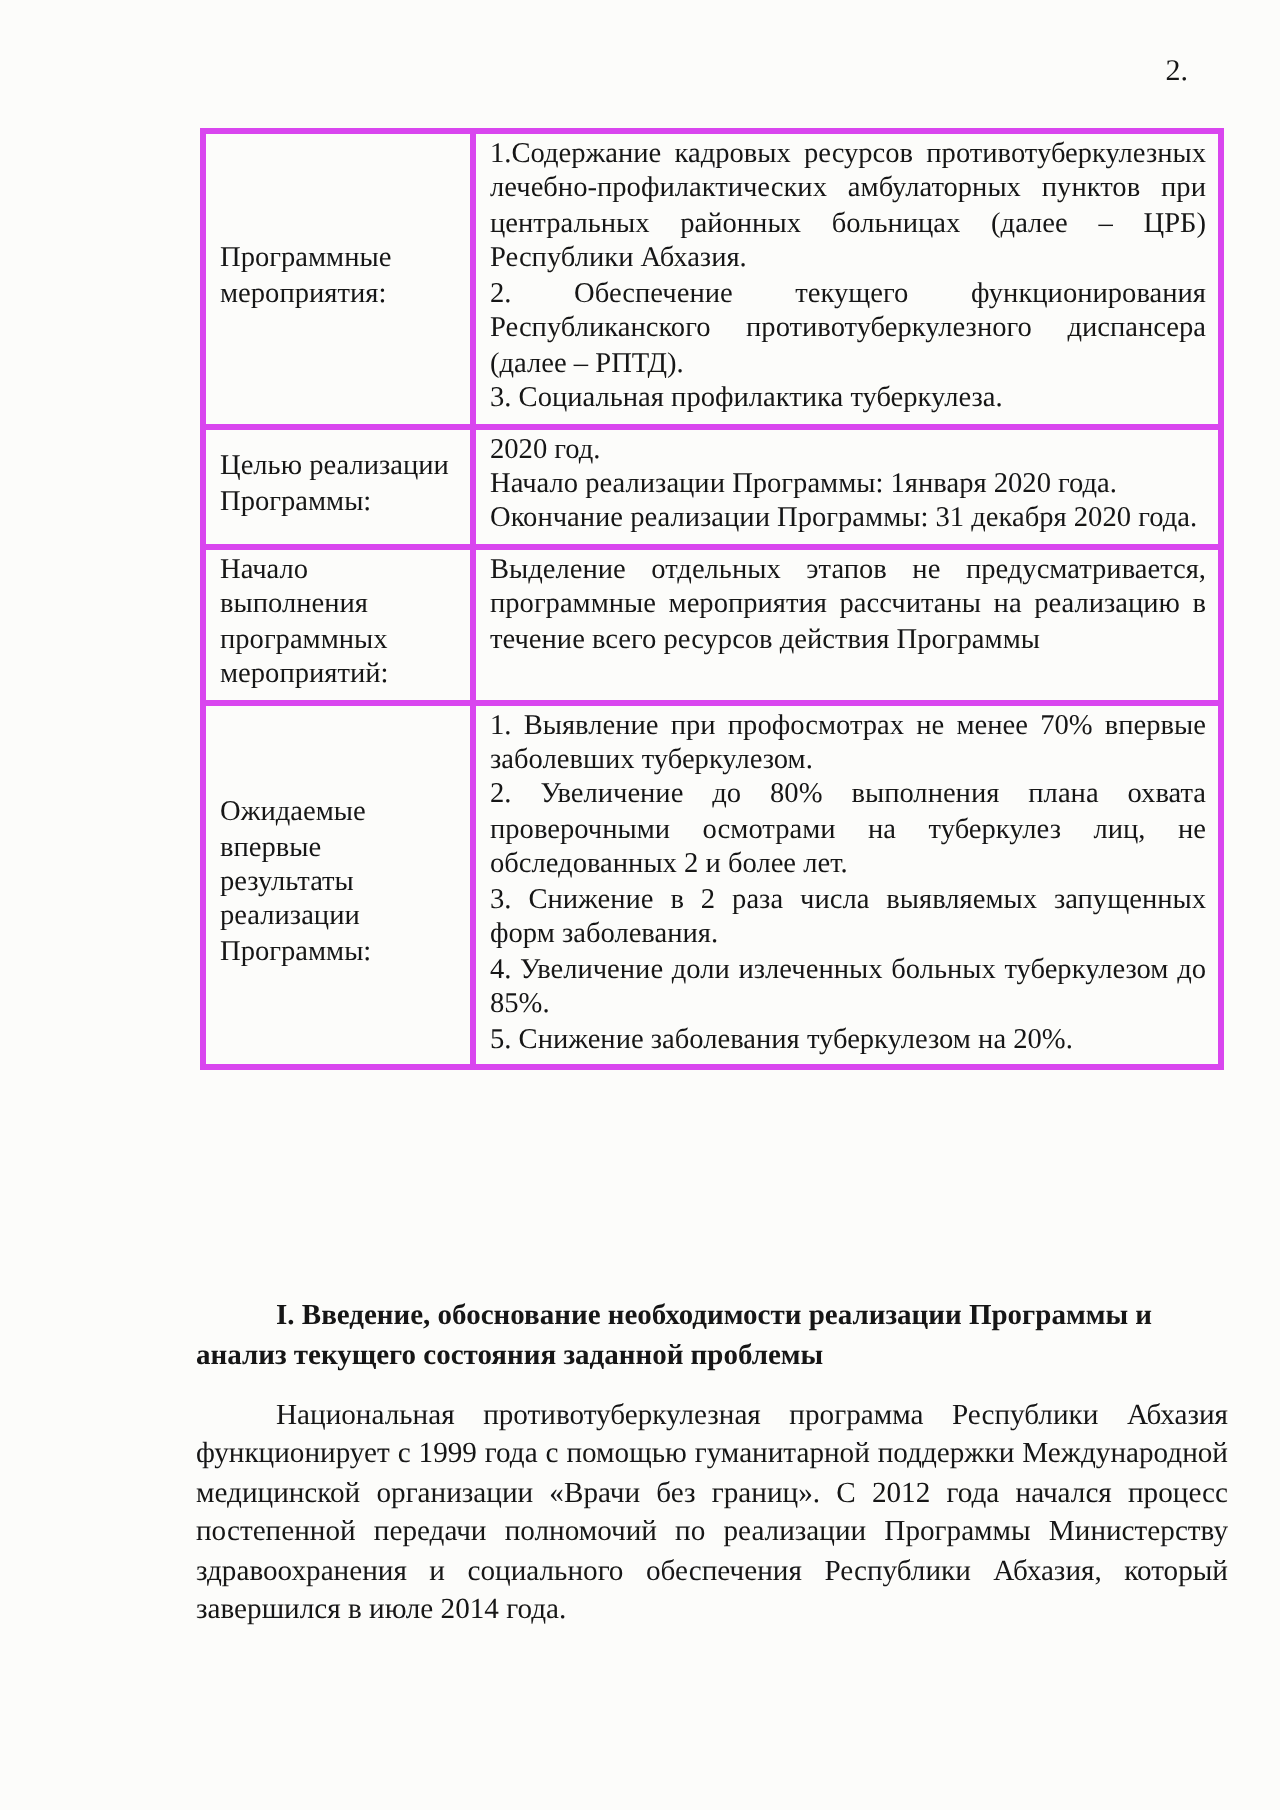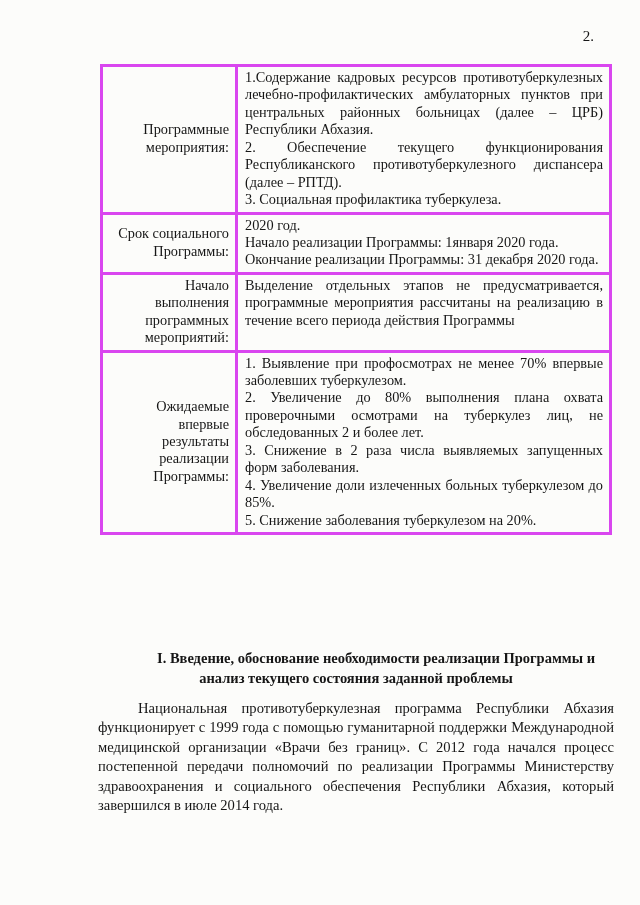--- a/index.html
+++ b/index.html
@@ -29,36 +29,36 @@
     font-size: 14.3px;
     line-height: 1.22;
   }
   table.doc-table td {
     border: 3px solid #d946ef;
     padding: 2px 6px 3px 7px;
   }
   td.label-cell {
     width: 135px;
     vertical-align: middle;
-    text-align: right;
+    text-align: left;
   }
   td.content-cell {
     vertical-align: top;
     text-align: justify;
     white-space: pre-line;
   }
   .section-heading {
     position: absolute;
     top: 648px; left: 98px;
     width: 516px;
     font-size: 14.5px;
     font-weight: bold;
     line-height: 1.4;
     text-indent: 40px;
-    text-align: center;
+    text-align: left;
   }
   .body-text {
     position: absolute;
     top: 699px; left: 98px;
     width: 516px;
     font-size: 14.6px;
     line-height: 1.33;
   }
   .body-text p {
     margin: 0;
@@ -76,28 +76,28 @@
 
   <table class="doc-table">
     <tbody>
       <tr>
         <td class="label-cell">Программные мероприятия:</td>
         <td class="content-cell">1.Содержание кадровых ресурсов противотуберкулезных лечебно-профилактических амбулаторных пунктов при центральных районных больницах (далее – ЦРБ) Республики Абхазия.
 2. Обеспечение текущего функционирования Республиканского противотуберкулезного диспансера (далее – РПТД).
 3. Социальная профилактика туберкулеза.</td>
       </tr>
       <tr>
-        <td class="label-cell">Срок социального Программы:</td>
+        <td class="label-cell">Целью реализации Программы:</td>
         <td class="content-cell">2020 год.
 Начало реализации Программы: 1января 2020 года.
 Окончание реализации Программы: 31 декабря 2020 года.</td>
       </tr>
       <tr>
         <td class="label-cell">Начало выполнения программных мероприятий:</td>
-        <td class="content-cell">Выделение отдельных этапов не предусматривается, программные мероприятия рассчитаны на реализацию в течение всего периода действия Программы</td>
+        <td class="content-cell">Выделение отдельных этапов не предусматривается, программные мероприятия рассчитаны на реализацию в течение всего ресурсов действия Программы</td>
       </tr>
       <tr>
         <td class="label-cell">Ожидаемые впервые результаты реализации Программы:</td>
         <td class="content-cell">1. Выявление при профосмотрах не менее 70% впервые заболевших туберкулезом.
 2. Увеличение до 80% выполнения плана охвата проверочными осмотрами на туберкулез лиц, не обследованных 2 и более лет.
 3. Снижение в 2 раза числа выявляемых запущенных форм заболевания.
 4. Увеличение доли излеченных больных туберкулезом до 85%.
 5. Снижение заболевания туберкулезом на 20%.</td>
       </tr>
     </tbody>

